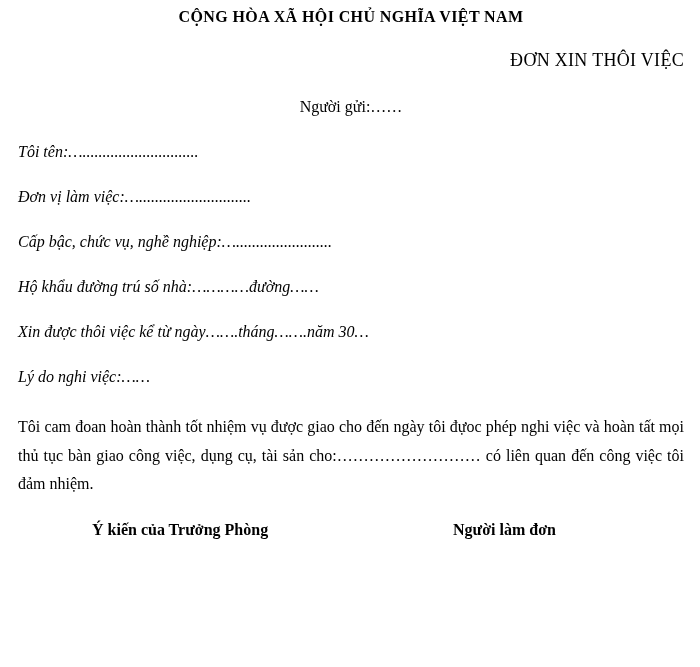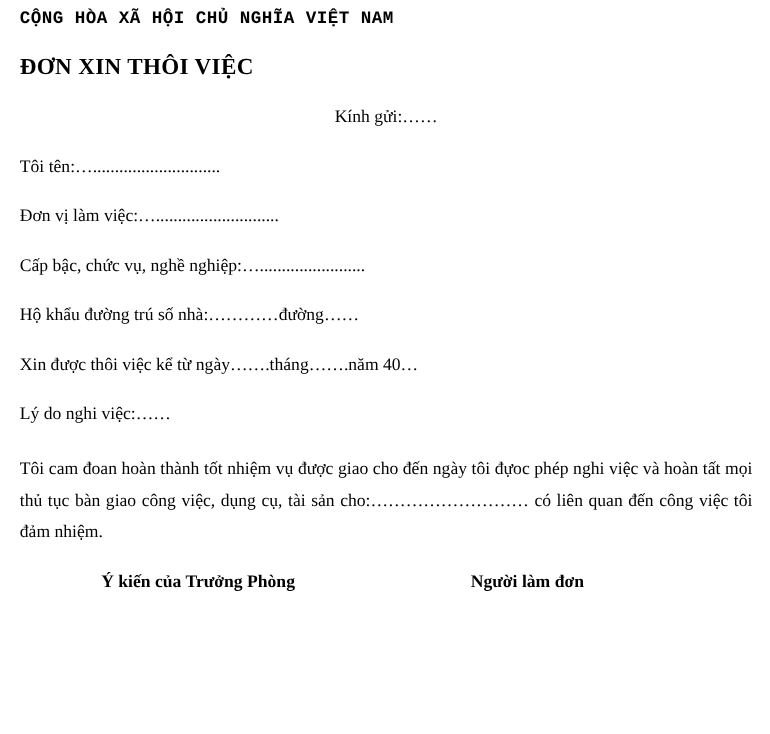--- a/index.html
+++ b/index.html
@@ -13,51 +13,52 @@
     height: 667px;
     box-sizing: border-box;
     background: #ffffff;
     color: #000000;
     font-family: "Liberation Serif", "DejaVu Serif", serif;
     font-size: 16px;
     padding: 6px 16px 0 18px;
     overflow: hidden;
   }
   .nat-title {
+    text-align: center;
     font-weight: bold;
     font-size: 16px;
     letter-spacing: 0.4px;
     line-height: 18px;
     margin: 2px 0 0 0;
-    font-family: Liberation Mono, monospace;
   }
   .motto {
     text-align: center;
     font-weight: bold;
     font-size: 16px;
     line-height: 18px;
     margin: 12px 0 0 0;
   }
   .form-title {
-    text-align: left;
-    font-weight: bold;
-    font-size: 21px;
+    text-align: right;
+    font-weight: normal;
+    font-size: 18px;
     line-height: 19px;
     margin: 25px 0 0 0;
     letter-spacing: 0.3px;
   }
   .salutation {
     text-align: center;
     line-height: 18px;
     margin: 28px 0 0 0;
   }
   .field-line {
     line-height: 18px;
     margin: 27px 0 0 0;
     white-space: nowrap;
+    font-style: italic;
   }
   .paragraph {
     margin: 27px 0 0 0;
     line-height: 28.5px;
     text-align: justify;
   }
   .date-line {
     margin: 18px 21px 0 0;
     text-align: right;
     font-style: italic;
@@ -70,47 +71,47 @@
     font-weight: bold;
   }
   .sig-left {
     position: absolute;
     left: 74px;
     top: 0;
     text-align: center;
   }
   .sig-right {
     position: absolute;
-    left: 410px;
+    left: 435px;
     top: 0;
     text-align: right;
   }
 </style>
 </head>
 <body>
 
 <div class="page">
 
   <div class="nat-title">CỘNG HÒA XÃ HỘI CHỦ NGHĨA VIỆT NAM</div>
 
 
   <div class="form-title">ĐƠN XIN THÔI VIỆC</div>
 
-  <div class="salutation">Kính gửi:……</div>
+  <div class="salutation">Người gửi:……</div>
 
   <div class="field-line">Tôi tên:….............................</div>
 
   <div class="field-line">Đơn vị làm việc:…............................</div>
 
   <div class="field-line">Cấp bậc, chức vụ, nghề nghiệp:…........................</div>
 
   <div class="field-line">Hộ khẩu đường trú số nhà:…………đường……</div>
 
 
-  <div class="field-line">Xin được thôi việc kể từ ngày…….tháng…….năm 40…</div>
+  <div class="field-line">Xin được thôi việc kể từ ngày…….tháng…….năm 30…</div>
 
   <div class="field-line">Lý do nghi việc:……</div>
 
   <div class="paragraph">Tôi cam đoan hoàn thành tốt nhiệm vụ được giao cho đến ngày tôi đựoc phép nghi việc và hoàn tất mọi thủ tục bàn giao công việc, dụng cụ, tài sản cho:……………………… có liên quan đến công việc tôi đảm nhiệm.</div>
 
 
   <div class="signature-row">
     <span class="sig-left">Ý kiến của Trưởng Phòng</span>
     <span class="sig-right">Người làm đơn</span>
   </div>

